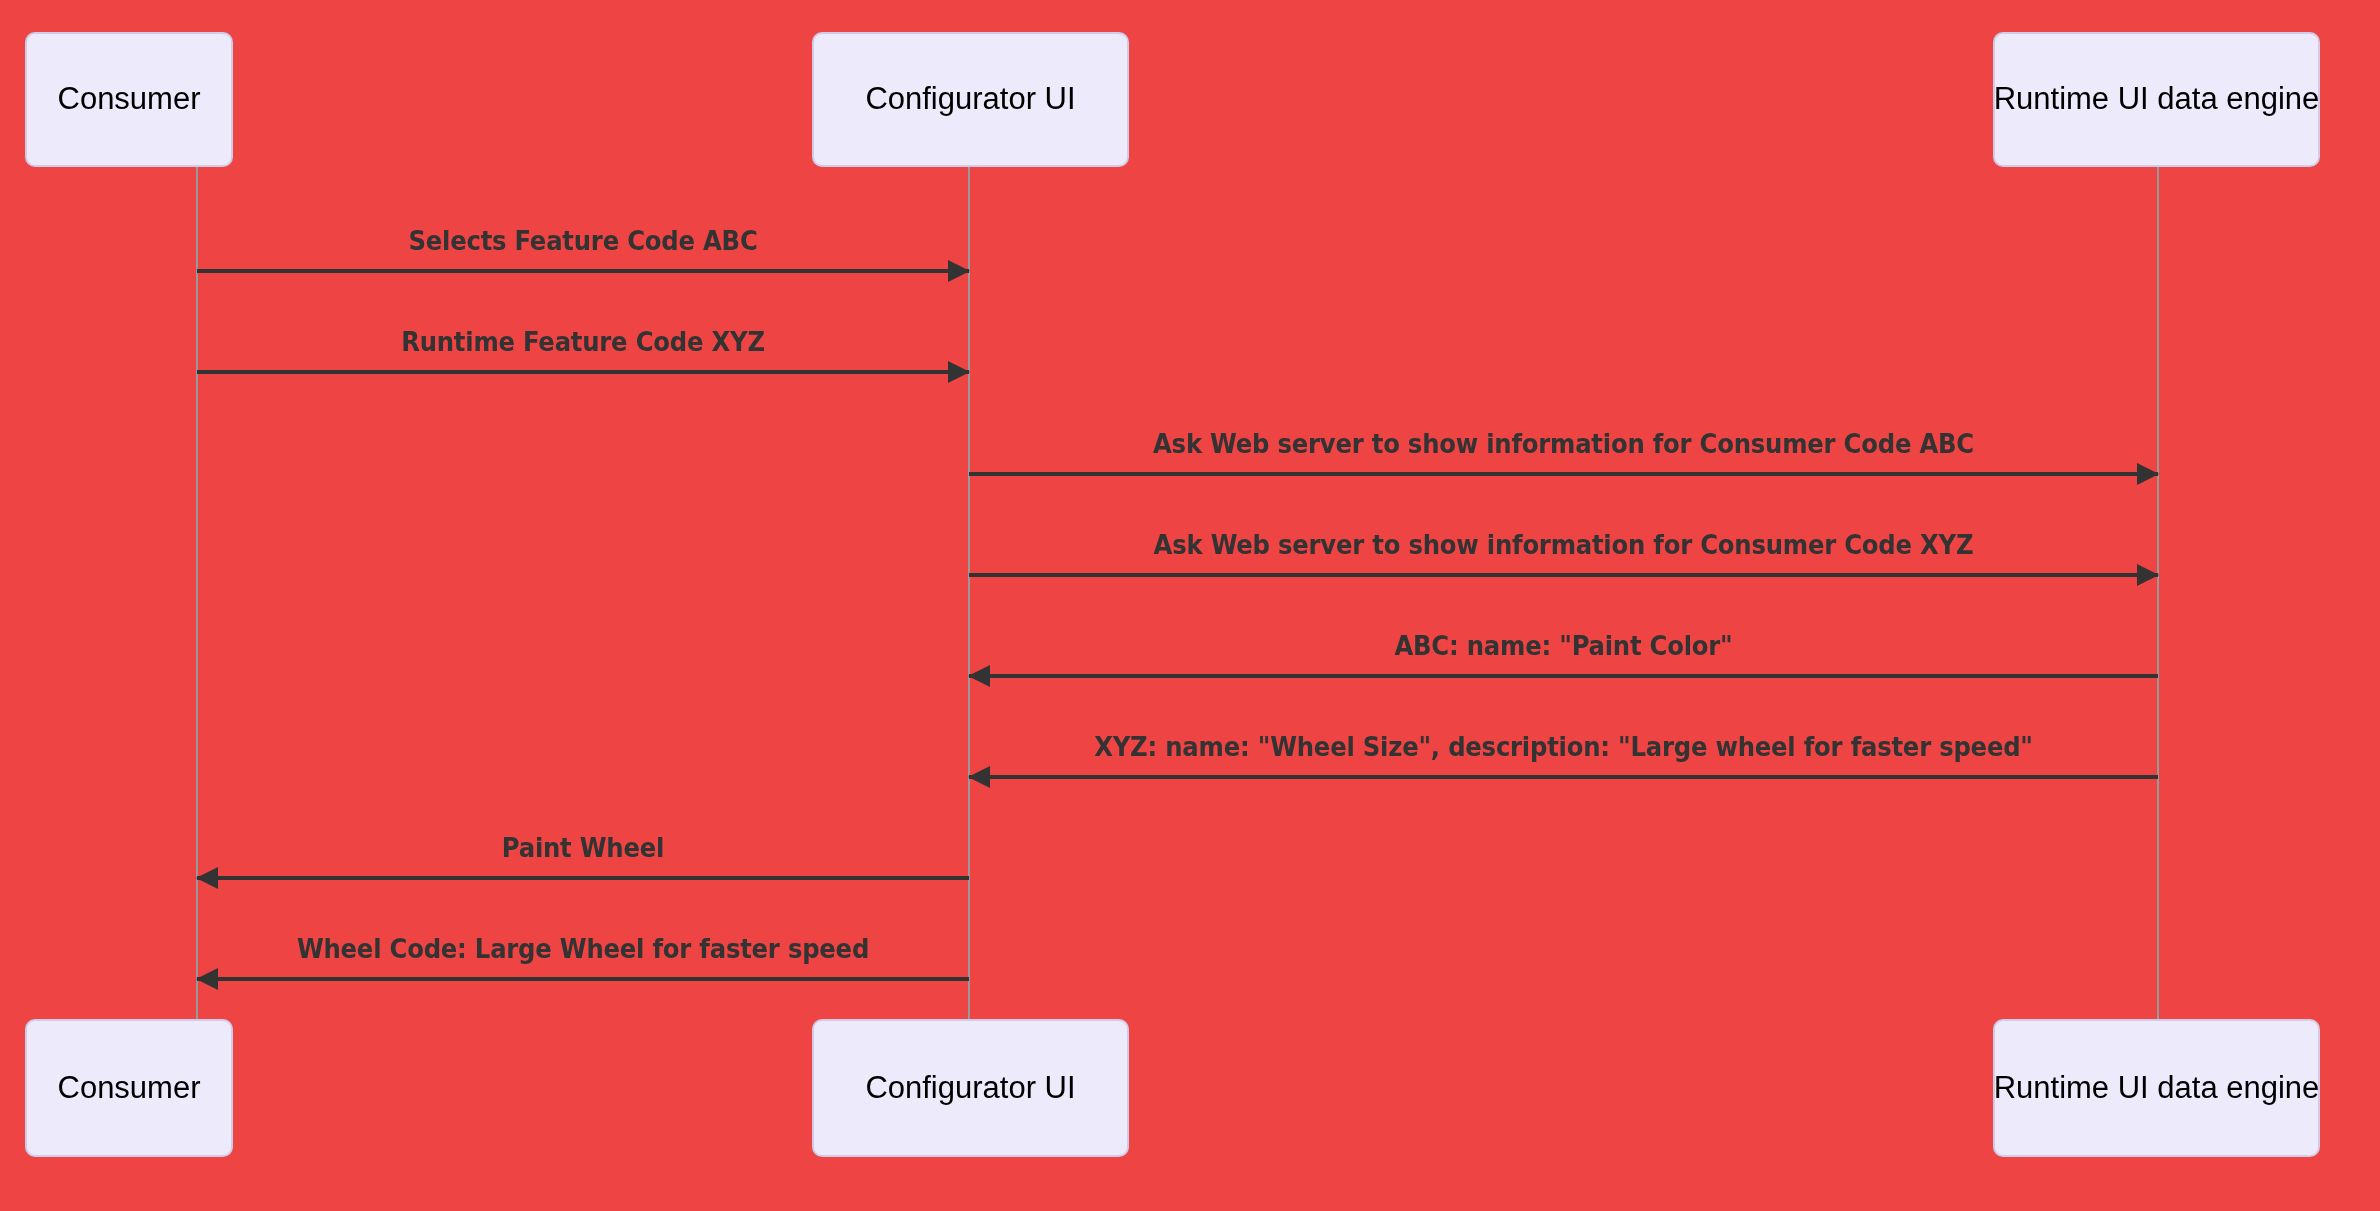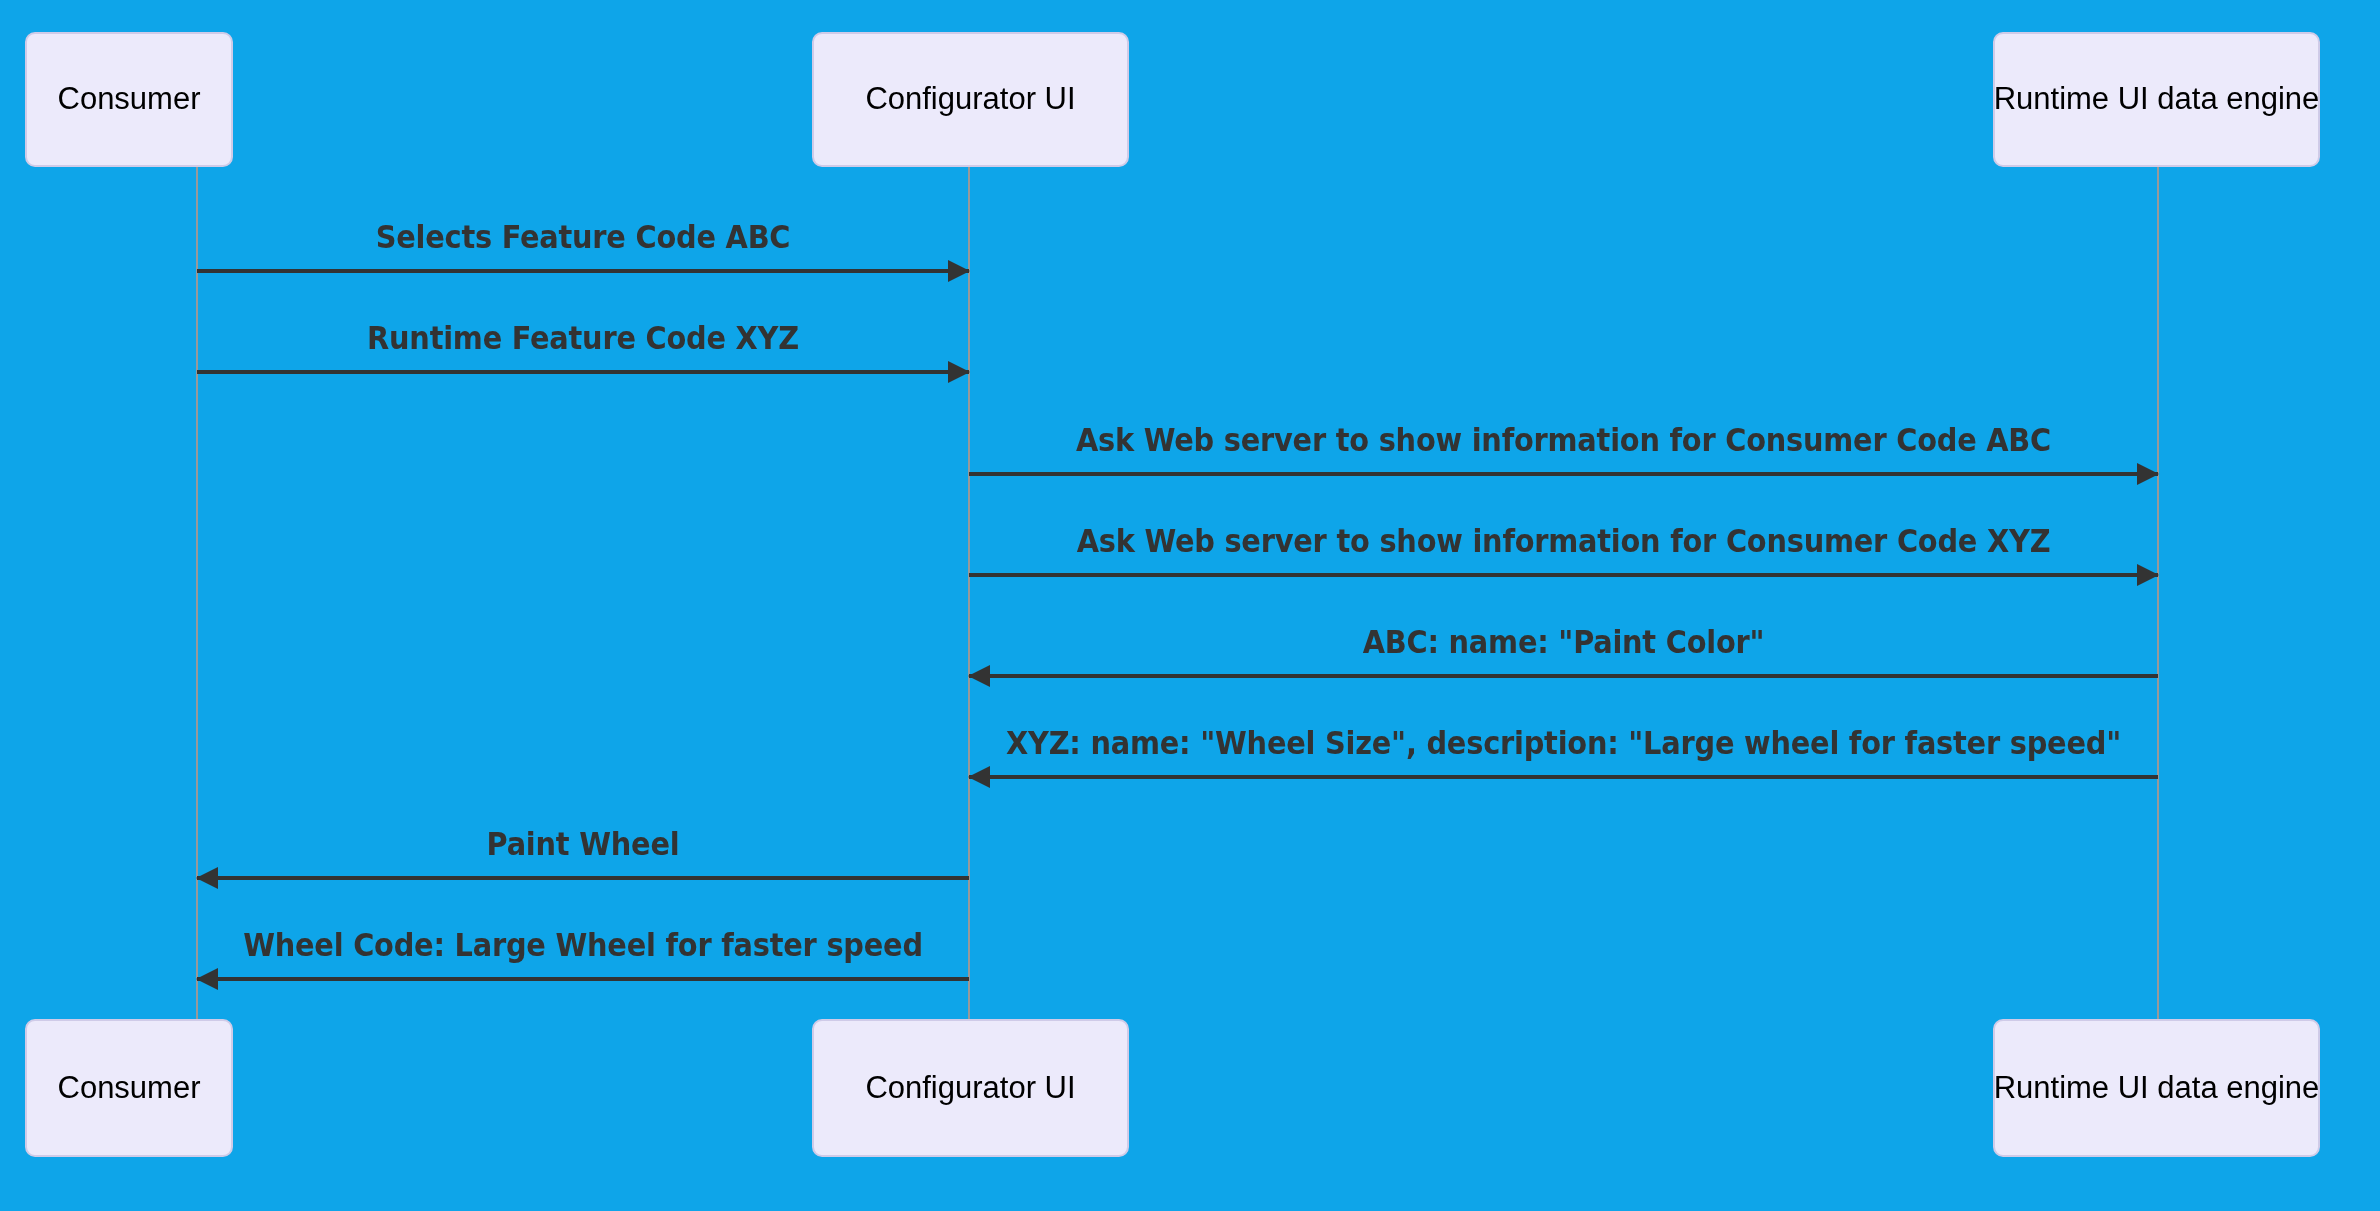--- a/index.html
+++ b/index.html
@@ -4,21 +4,21 @@
 <style>
   html, body {
     margin: 0;
     padding: 0;
     background: #ffffff;
   }
   #canvas {
     position: relative;
     width: 2380px;
     height: 1211px;
-    background: #0ea5e9;
+    background: #ef4444;
     overflow: hidden;
     font-family: "Liberation Sans", sans-serif;
   }
   
   .participant-box {
     position: absolute;
     box-sizing: border-box;
     background: #ECEAFB;
     border: 2px solid #CFCBE8;
     border-radius: 10px;
@@ -73,21 +73,21 @@
     left: -1px;
     border-right: 22px solid #333333;
   }
   .message .msg-label {
     position: absolute;
     left: 0;
     right: 0;
     bottom: 13px;
     text-align: center;
     font-family: "DejaVu Sans Condensed", "Liberation Sans Narrow", "Liberation Sans", sans-serif;
-    font-size: 32px;
+    font-size: 27px;
     font-weight: 700;
     color: #333333;
     white-space: nowrap;
     letter-spacing: -0.2px;
   }
 </style>
 </head>
 <body>
 
 <div id="canvas">

